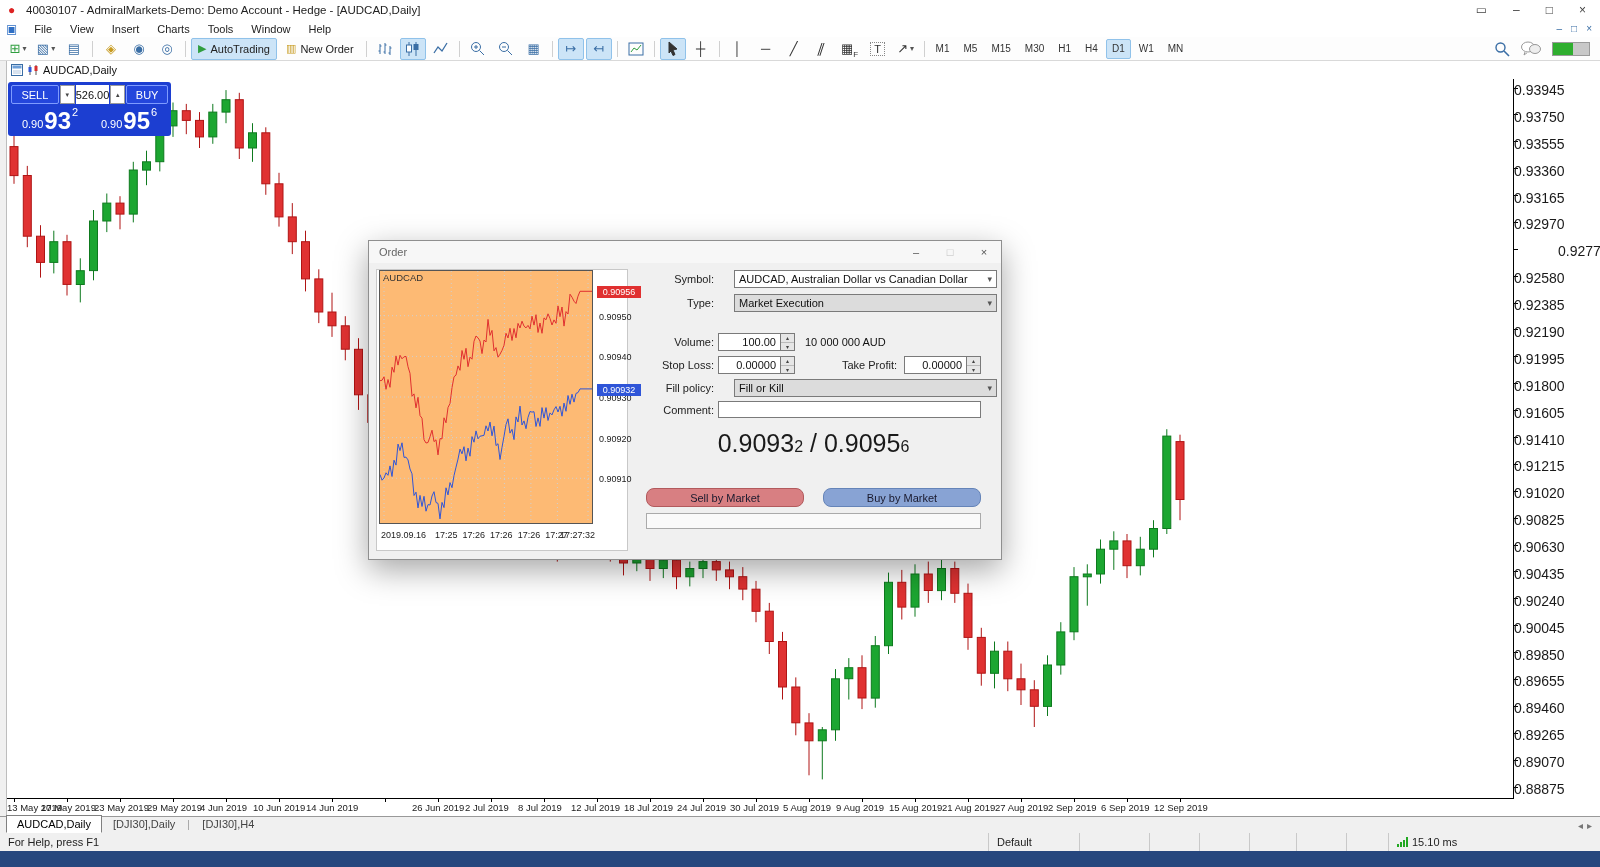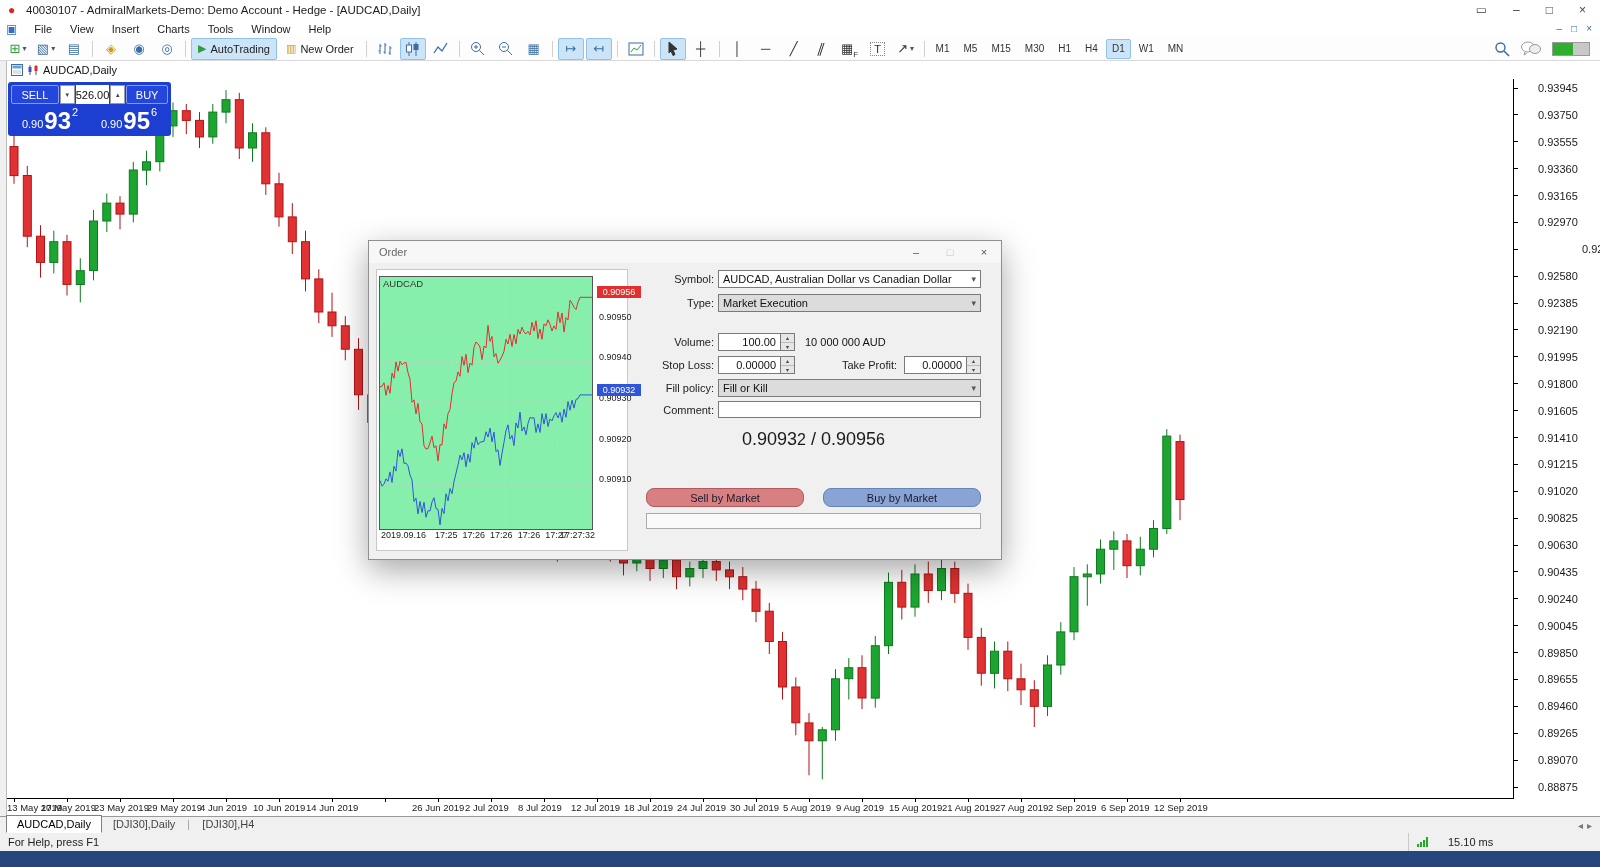--- a/index.html
+++ b/index.html
@@ -31,21 +31,21 @@
   #conn-bar{width:36px;height:12px;border:1px solid #9a9a9a;background:#c8c8c8;position:relative;}
   #conn-bar i{position:absolute;left:0;top:0;height:100%;width:55%;background:#2fae2f;}
   .gold{color:#c79a1e!important;} .green{color:#2f9e3f!important;} .dark{color:#333!important;}
   
   #chart-title{left:7px;top:61px;width:1593px;height:18px;background:#fff;display:flex;align-items:center;gap:4px;padding-left:4px;box-sizing:border-box;}
   #chart-title .lbl{font-size:11px;color:#111;}
   #left-edge{left:0;top:61px;width:7px;height:755px;background:#f0f0f0;border-right:1px solid #bdbdbd;box-sizing:border-box;}
   #plot{left:7px;top:79px;width:1506px;height:719px;border-right:1px solid #000;border-bottom:1px solid #000;box-sizing:content-box;background:#fff;}
   #candles-svg{position:absolute;left:0;top:0;}
   #price-axis{left:1514px;top:79px;width:86px;height:719px;background:#fff;}
-  .pa-label{position:absolute;left:24px;font-size:11px;color:#1a1a1a;white-space:nowrap;}
+  .pa-label{position:absolute;left:0;font-size:14px;color:#1a1a1a;white-space:nowrap;}
   .pa-tick{position:absolute;left:0;width:4px;height:1px;background:#000;}
   #date-axis{left:7px;top:799px;width:1506px;height:16px;background:#fff;overflow:hidden;}
   .da-label{position:absolute;top:3px;font-size:9.5px;color:#1a1a1a;white-space:nowrap;}
   .da-tick{position:absolute;top:0;width:1px;height:3px;background:#000;}
   
   #quote-panel{left:8px;top:82px;width:163px;background:#1c3ed1;border-radius:3px;padding:3px;box-sizing:border-box;z-index:5;}
   #qp-row1{display:flex;align-items:stretch;height:19px;gap:1px;}
   .qp-btn{background:#2446dc;border:1px solid #7e9bff;color:#fff;display:flex;align-items:center;justify-content:center;font-size:11px;border-radius:2px;}
   #qp-sell{width:46px;} #qp-buy{width:40px;}
   .qp-spin{width:13px;background:#fff;border:1px solid #9a9a9a;color:#444;font-size:7px;display:flex;align-items:center;justify-content:center;}
@@ -56,51 +56,51 @@
   .qp-sup{font-size:11px;align-self:flex-start;margin-top:0px;}
   
   #dialog{left:368px;top:240px;width:632px;height:318px;background:#f0f0f0;border:1px solid #8f8f8f;
           box-shadow:0 10px 30px rgba(0,0,0,.35);z-index:10;}
   #dlg-title{position:absolute;left:0;top:0;width:100%;height:22px;background:#f7f7f7;display:flex;align-items:center;}
   #dlg-title .t{margin-left:10px;color:#666;font-size:11px;}
   #dlg-controls{margin-left:auto;display:flex;}
   #dlg-controls span{width:34px;height:22px;display:flex;align-items:center;justify-content:center;color:#555;font-size:11px;}
   #dlg-controls .disabled{color:#c0c0c0;}
   #tick-panel{position:absolute;left:7px;top:28px;width:250px;height:280px;background:#fff;border:1px solid #c8c8c8;}
-  #tick-plot{position:absolute;left:2px;top:6px;width:212px;height:252px;border:1px solid #555;background:#86efac;}
+  #tick-plot{position:absolute;left:2px;top:0;width:212px;height:252px;border:1px solid #555;background:#fdba74;}
   .ty-label{position:absolute;left:222px;font-size:9px;color:#222;}
   .ty-box{position:absolute;left:220px;width:44px;height:12px;color:#fff;font-size:9px;text-align:center;line-height:12px;}
   .tx-label{position:absolute;top:260px;font-size:9px;color:#222;white-space:nowrap;}
   
   .f-label{position:absolute;width:90px;text-align:right;color:#222;}
-  .f-select{position:absolute;height:18px;background:#fff;border:1px solid #7a7a7a;display:flex;align-items:center;padding:0 4px;box-sizing:border-box;}
+  .f-select{position:absolute;height:18px;background:#fff;border:1px solid #7a7a7a;display:flex;align-items:center;padding:0 4px;box-sizing:border-box;margin-left:16px;}
   .f-select.gray{background:#dcdcdc;}
   .f-select .chev{margin-left:auto;color:#555;font-size:9px;}
   .f-num{position:absolute;height:18px;background:#fff;border:1px solid #7a7a7a;box-sizing:border-box;display:flex;}
   .f-num .val{flex:1;display:flex;align-items:center;justify-content:flex-end;padding-right:4px;}
   .spin{width:13px;border-left:1px solid #7a7a7a;display:flex;flex-direction:column;}
   .spin span{flex:1;background:#e6e6e6;font-size:6px;color:#444;display:flex;align-items:center;justify-content:center;border-bottom:1px solid #bbb;}
   .spin span:last-child{border-bottom:none;}
   #f-comment{position:absolute;height:17px;background:#fff;border:1px solid #7a7a7a;box-sizing:border-box;}
   #dlg-price{position:absolute;left:277px;top:188px;width:335px;text-align:center;color:#1a1a1a;}
-  #dlg-price .big{font-size:18px;} #dlg-price .small{font-size:16px;}
+  #dlg-price .big{font-size:25px;} #dlg-price .small{font-size:16px;}
   .dlg-btn{position:absolute;height:17px;font-size:11px;display:flex;align-items:center;justify-content:center;border-radius:8px;color:#1a1a2e;}
   #btn-sell{left:277px;top:247px;width:156px;background:#d87f82;border:1px solid #b25a5d;}
   #btn-buy{left:454px;top:247px;width:156px;background:#88a3d4;border:1px solid #6584b8;}
   #dlg-status{position:absolute;left:277px;top:272px;width:335px;height:16px;background:#fafafa;border:1px solid #aaa;box-sizing:border-box;}
   
   #tabbar{left:0;top:816px;width:1600px;height:17px;background:#f0f0f0;border-top:1px solid #999;display:flex;align-items:flex-end;padding-left:6px;box-sizing:border-box;}
   .tab{height:16px;display:flex;align-items:center;padding:0 10px;color:#444;border:1px solid transparent;}
   .tab.active{background:#fff;border:1px solid #808080;border-bottom-color:#fff;color:#000;}
   .tab-sep{width:1px;height:10px;background:#aaa;margin:0 2px 3px 2px;}
   #tab-arrows{margin-left:auto;display:flex;gap:4px;padding-right:8px;color:#777;font-size:10px;align-self:center;}
   #statusbar{left:0;top:833px;width:1600px;height:18px;background:#f0f0f0;display:flex;align-items:center;font-size:11px;color:#222;}
   #sb-help{padding-left:8px;flex:1;}
   .sb-cell{height:100%;display:flex;align-items:center;padding:0 8px;border-left:1px solid #c9c9c9;box-sizing:border-box;}
-  #sb-latency{display:flex;align-items:center;gap:20px;width:192px;}
+  #sb-latency{display:flex;align-items:center;gap:4px;width:212px;}
   #sig{display:flex;align-items:flex-end;gap:1px;height:10px;}
   #sig i{width:2px;background:#22a822;display:block;}
   #bottomstrip{left:0;top:851px;width:1600px;height:16px;background:#26477e;}
   svg{display:block;}
 </style>
 </head>
 <body>
 
 <div id="app">
 
@@ -714,20 +714,29 @@
         <div class="tab">[DJI30],H4</div>
       </div>
     <div id="tab-arrows">
       <span>◂</span>
       <span>▸</span>
     </div>
   </div>
 
   <div id="statusbar" class="abs">
     <span id="sb-help">For Help, press F1</span>
+    <div id="sb-cells" style="display:flex;height:100%;">
+        <div class="sb-cell" style="width: 91px;">Default</div>
+        <div class="sb-cell" style="width: 70px;"></div>
+        <div class="sb-cell" style="width: 50px;"></div>
+        <div class="sb-cell" style="width: 50px;"></div>
+        <div class="sb-cell" style="width: 47px;"></div>
+        <div class="sb-cell" style="width: 50px;"></div>
+        <div class="sb-cell" style="width: 42px;"></div>
+      </div>
     <div class="sb-cell" id="sb-latency">
       <span id="sig">
           <i style="height:3px"></i>
           <i style="height:5px"></i>
           <i style="height:7px"></i>
           <i style="height:10px"></i>
         </span>
       <span>15.10 ms</span>
     </div>
   </div>

